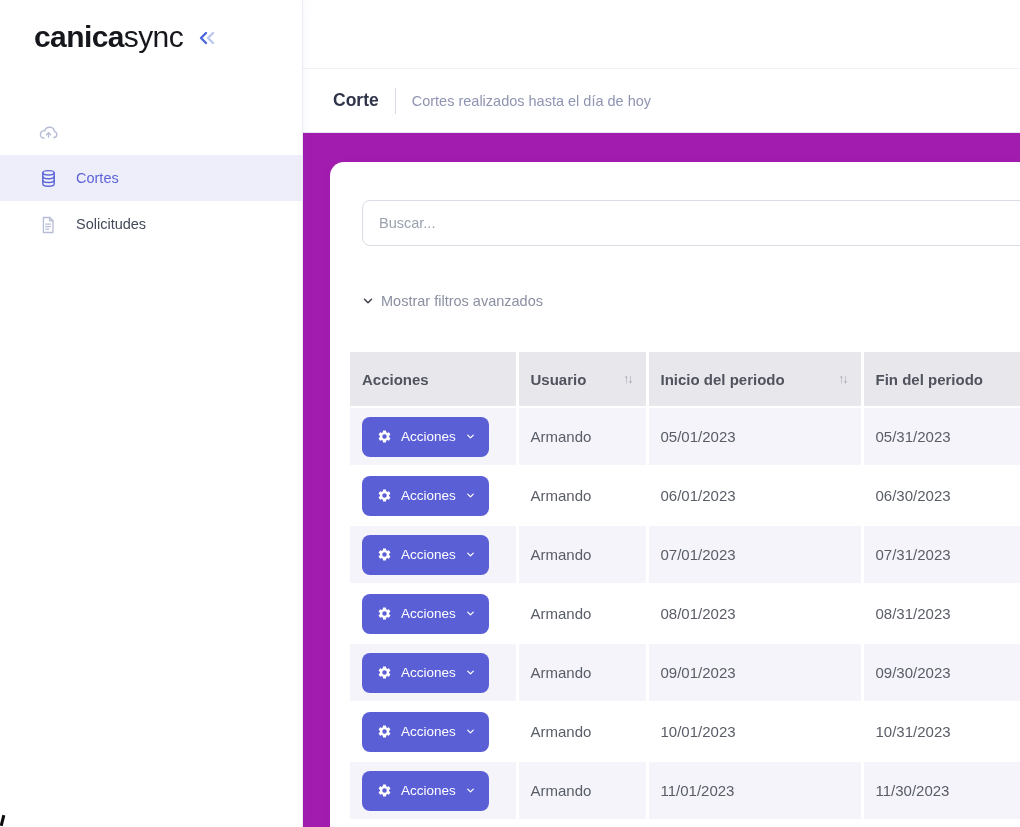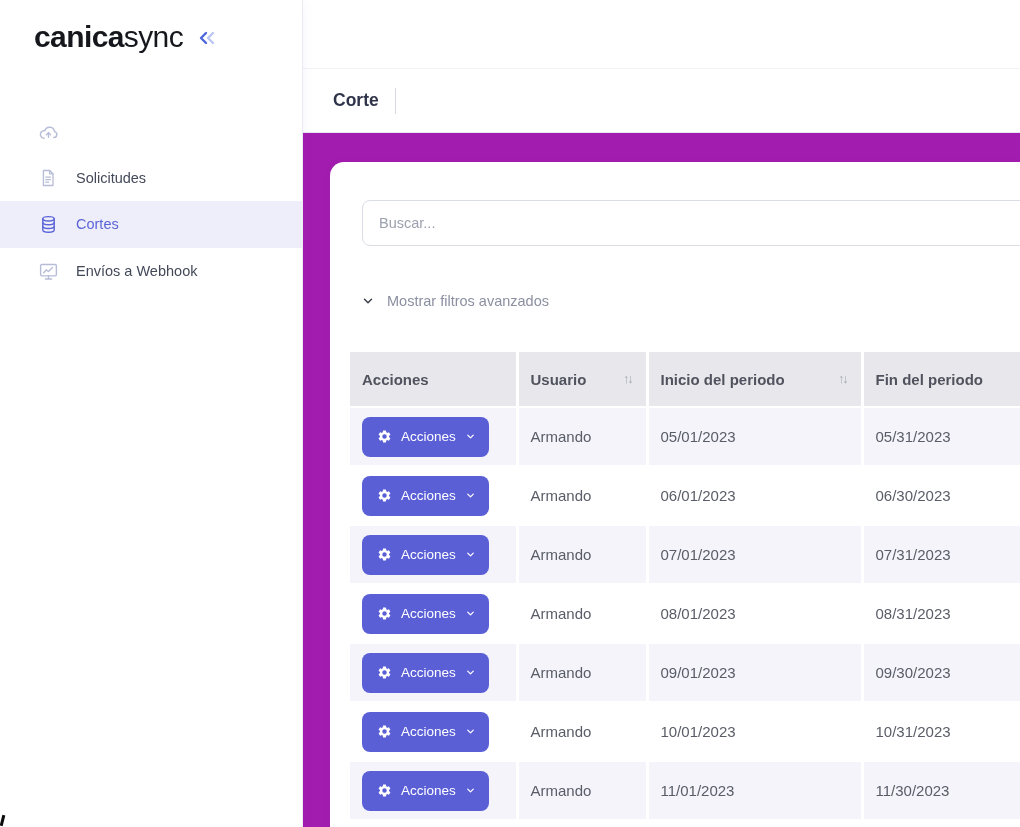--- a/index.html
+++ b/index.html
@@ -56,21 +56,21 @@
   .search-input {
     position:absolute; left:32px; top:38px; width:700px; height:46px;
     border:1px solid #dadde5; border-radius:8px; background:#fff;
     padding:0 16px; font-size:14.5px; color:#3c3f4a;
     font-family:"Liberation Sans", sans-serif; outline:none;
   }
   .search-input::placeholder { color:#9ba1af; }
 
   .filters-toggle {
     position:absolute; left:32px; top:131px;
-    display:flex; align-items:center; gap:13px;
+    display:flex; align-items:center; gap:7px;
     font-size:14.5px; color:#8b90a1; cursor:pointer;
   }
   .filters-toggle .chev { display:flex; color:#3d414e; }
 
   
   table.data-table {
     position:absolute; left:20px; top:190px; width:732px;
     border-collapse:collapse; table-layout:fixed; font-size:15px;
   }
   col.c-actions { width:167px; } col.c-user { width:130px; }
@@ -122,62 +122,53 @@
       <div class="nav-item">
         <span class="nav-icon">
           <svg width="21" height="21" viewBox="0 0 24 24" fill="none" stroke="currentColor" stroke-width="1.6" stroke-linecap="round" stroke-linejoin="round">
             <path d="M7 18.5a4.3 4.3 0 1 1 .8-8.53A5.7 5.7 0 0 1 18.9 11a3.4 3.4 0 0 1-.9 6.7"></path>
             <path d="M12 17.5v-5.2"></path>
               <path d="M9.6 14.6 12 12.2l2.4 2.4"></path>
           </svg>
         </span>
       </div>
 
-      <div class="nav-item">
-        <span class="nav-icon">
-          <svg width="20" height="20" viewBox="0 0 24 24" fill="none" stroke="currentColor" stroke-width="1.6" stroke-linecap="round" stroke-linejoin="round">
-            <path d="M6.5 3h7.5l4 4v14h-11.5z"></path>
-            <path d="M14 3v4h4"></path>
-            <path d="M9.3 11h5.6M9.3 14h5.6M9.3 17h3.4"></path>
-          </svg>
-        </span>
-        <span class="nav-label">Solicitudes</span>
-      </div>
-
       <div class="nav-item active">
         <span class="nav-icon">
           <svg width="21" height="21" viewBox="0 0 24 24" fill="none" stroke="currentColor" stroke-width="1.6" stroke-linecap="round" stroke-linejoin="round">
             <ellipse cx="12" cy="5.5" rx="6.5" ry="2.5"></ellipse>
             <path d="M5.5 5.5v4.3c0 1.4 2.9 2.5 6.5 2.5s6.5-1.1 6.5-2.5V5.5"></path>
             <path d="M5.5 9.8v4.3c0 1.4 2.9 2.5 6.5 2.5s6.5-1.1 6.5-2.5V9.8"></path>
             <path d="M5.5 14.1v4.3c0 1.4 2.9 2.5 6.5 2.5s6.5-1.1 6.5-2.5v-4.3"></path>
           </svg>
         </span>
         <span class="nav-label">Cortes</span>
       </div>
 
       <div class="nav-item">
         <span class="nav-icon">
-          <svg width="21" height="21" viewBox="0 0 24 24" fill="none" stroke="currentColor" stroke-width="1.6" stroke-linecap="round" stroke-linejoin="round">
-            <rect x="3" y="4" width="18" height="13" rx="1.5"></rect>
-            <polyline points="6.5,13.5 9.5,10.2 12,12 16.5,7.5"></polyline>
-            <path d="M12 17v3.2M8.5 20.5h7"></path>
+          <svg width="20" height="20" viewBox="0 0 24 24" fill="none" stroke="currentColor" stroke-width="1.6" stroke-linecap="round" stroke-linejoin="round">
+            <path d="M6.5 3h7.5l4 4v14h-11.5z"></path>
+            <path d="M14 3v4h4"></path>
+            <path d="M9.3 11h5.6M9.3 14h5.6M9.3 17h3.4"></path>
           </svg>
         </span>
-        <span class="nav-label">Envíos a Webhook</span>
+        <span class="nav-label">Solicitudes</span>
       </div>
+
     </nav>
   </aside>
 
   <main class="main">
     <div class="topbar"></div>
 
     <div class="breadcrumb-row">
       <span class="page-title">Corte</span>
       <span class="crumb-divider"></span>
+      <span class="page-subtitle">Cortes realizados hasta el día de hoy</span>
     </div>
 
     <div class="content">
       <div class="card">
 
         <input class="search-input" type="text" placeholder="Buscar..." style="">
 
         <div class="filters-toggle">
           <span class="chev">
             <svg width="12" height="12" viewBox="0 0 24 24" fill="none" stroke="currentColor" stroke-width="3" stroke-linecap="round" stroke-linejoin="round">

